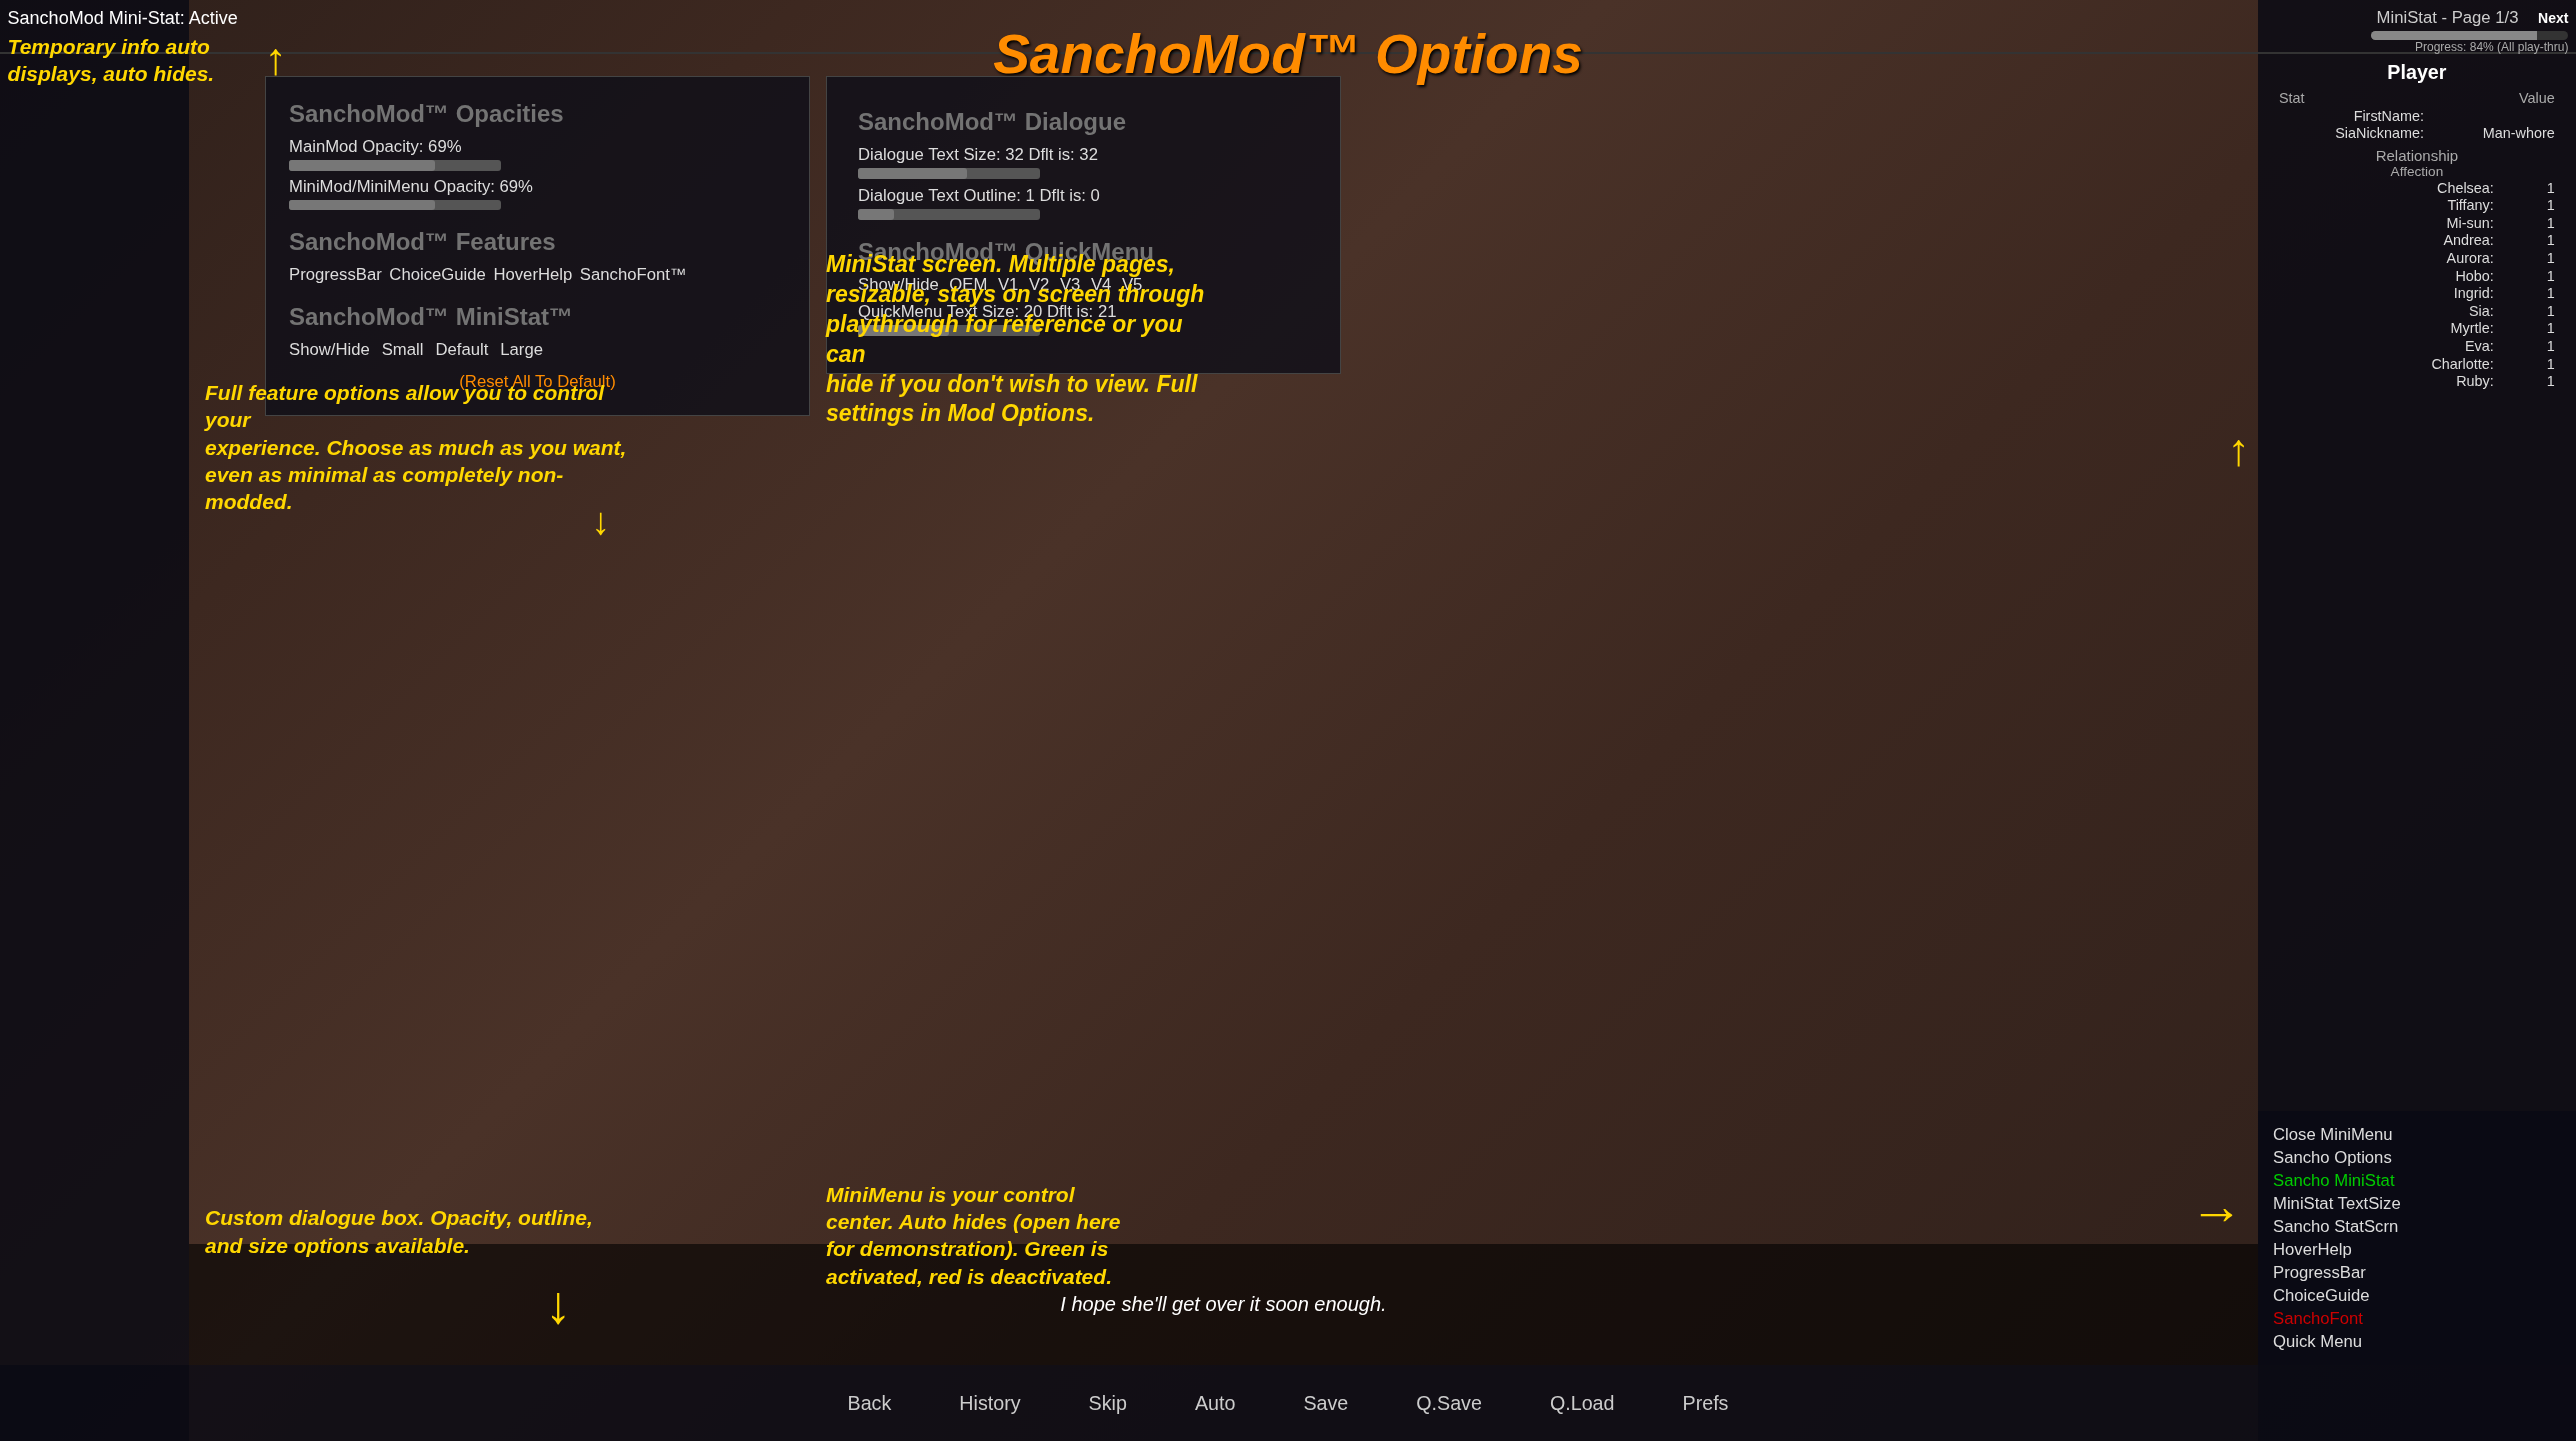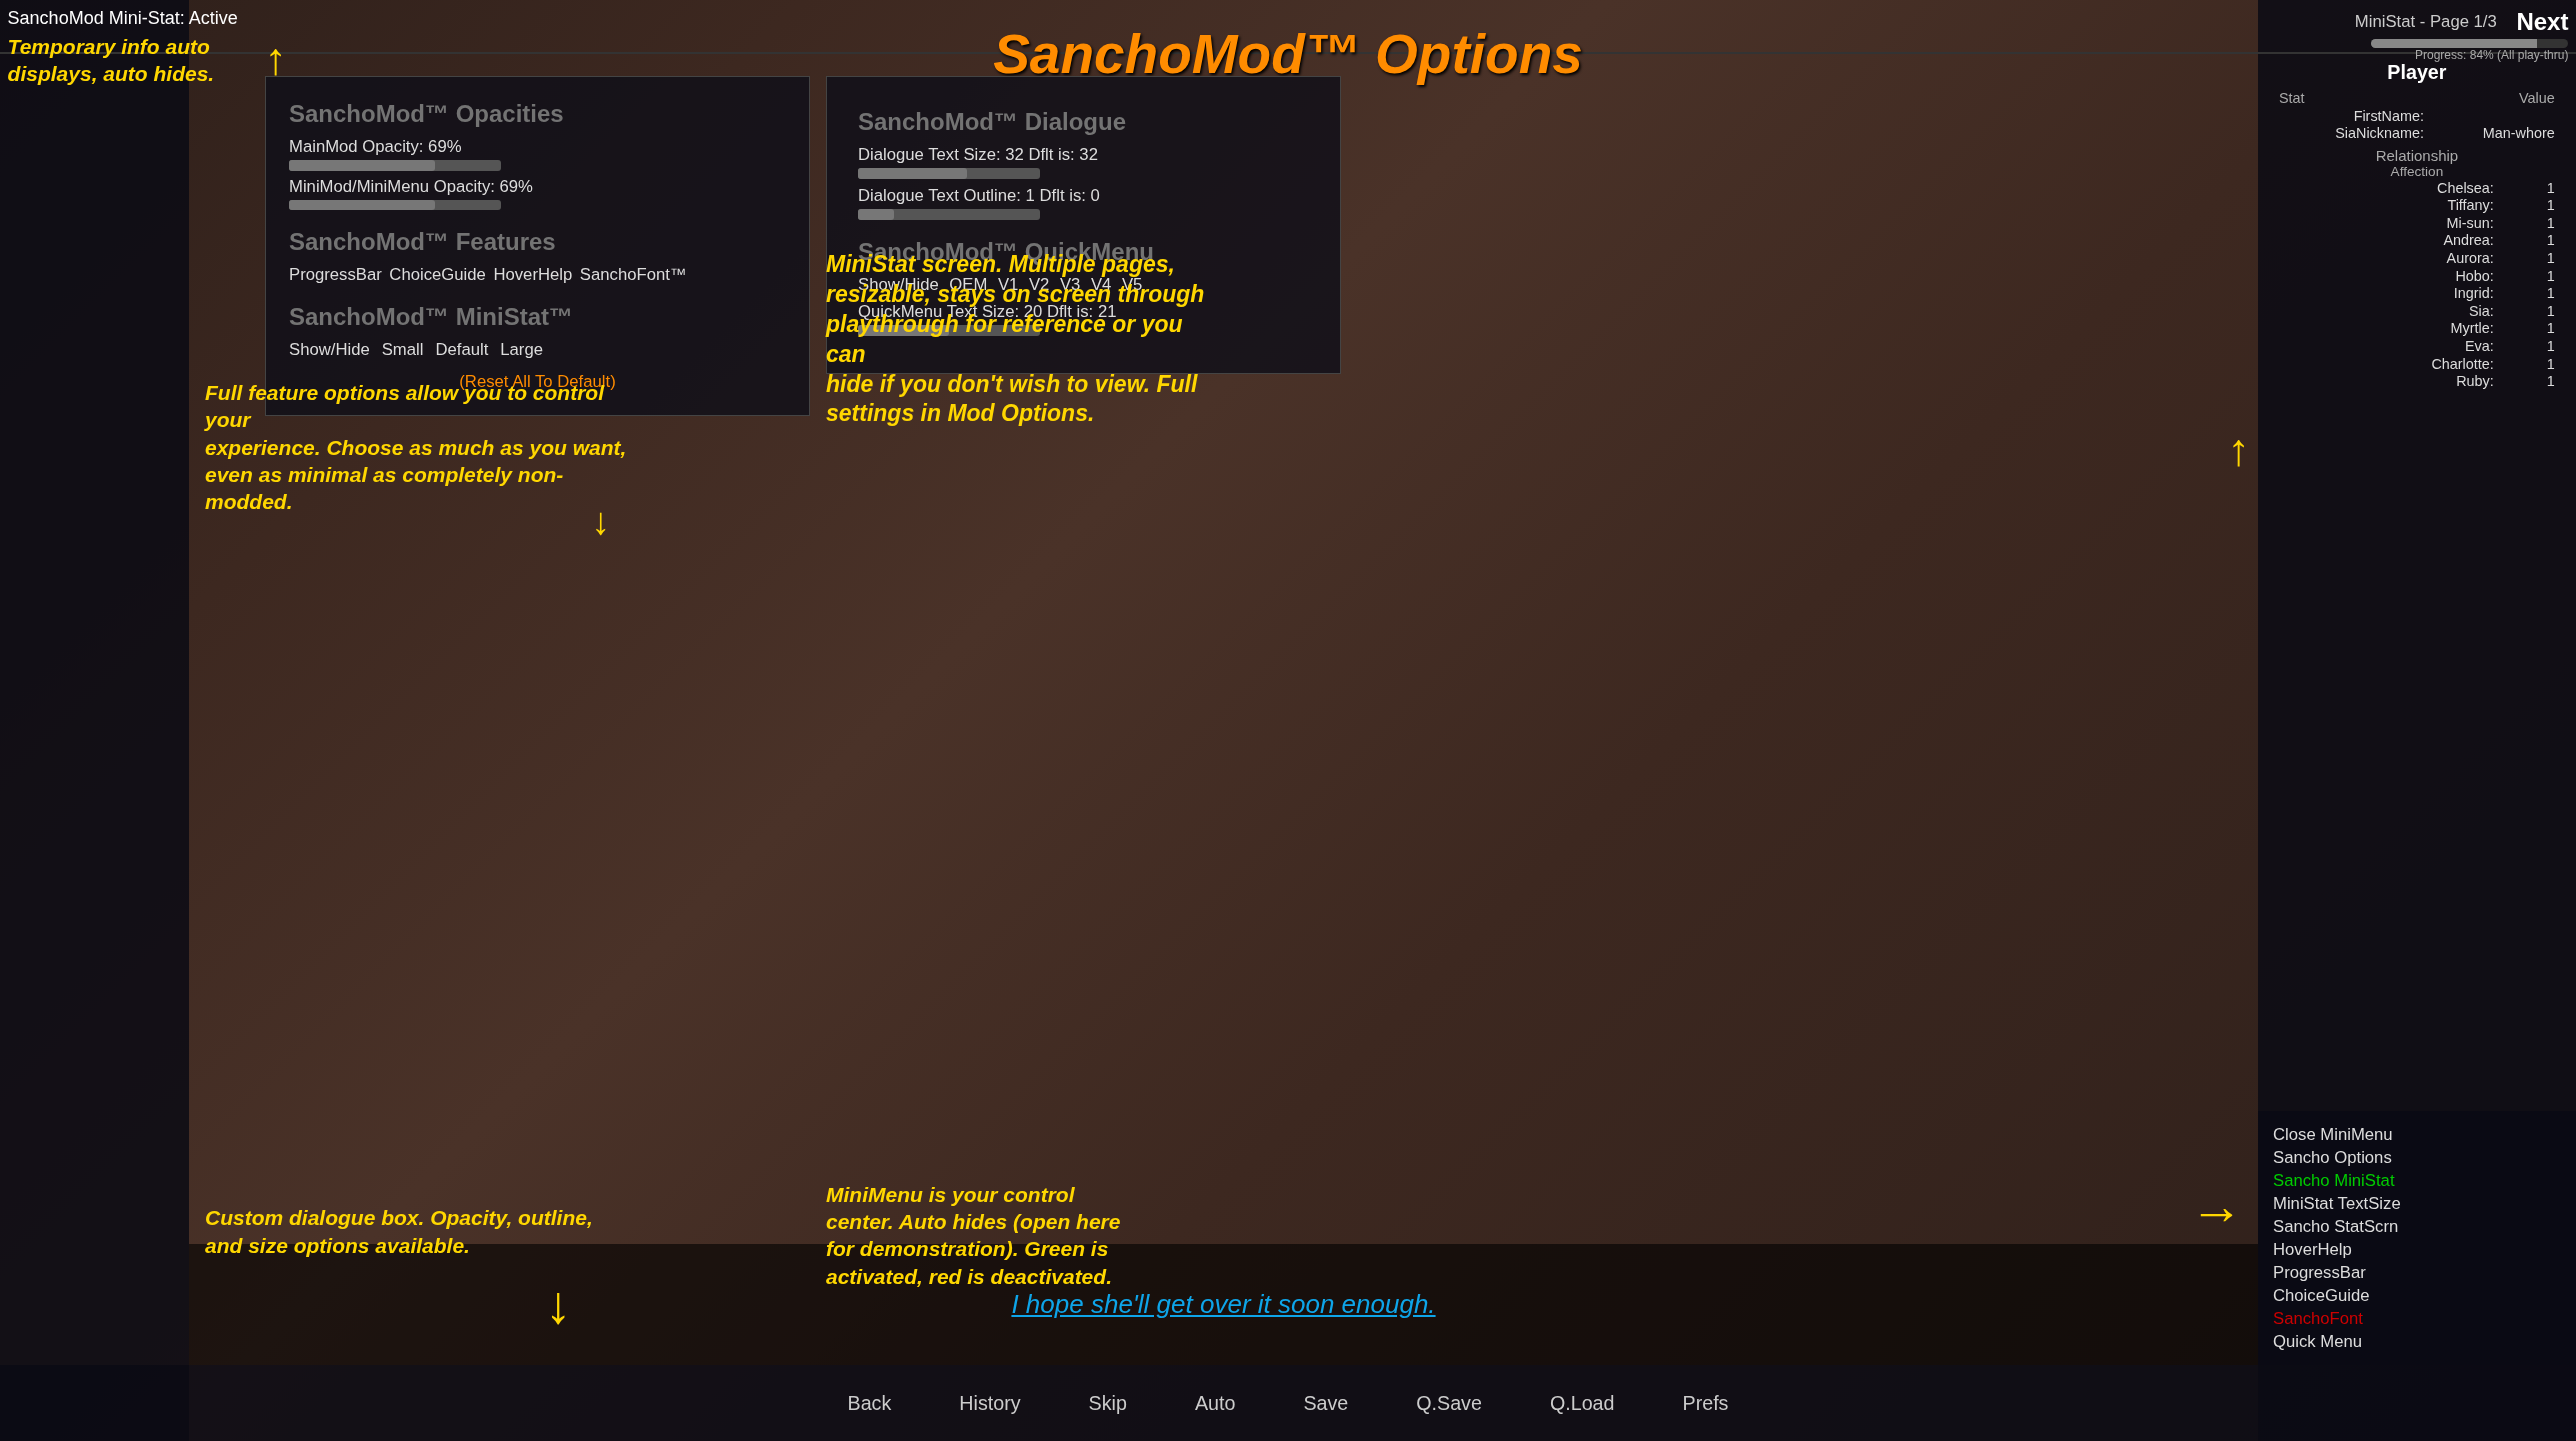--- a/index.html
+++ b/index.html
@@ -59,21 +59,21 @@
       position: absolute;
       top: 7.6px;
       right: 7.6px;
       color: #ccc;
       font-size: 16.7px;
       text-align: right;
       z-index: 20;
     }
     .ministat-header .next-btn {
       color: white;
-      font-size: 24px;
+      font-size: 14px;
       font-weight: bold;
       cursor: pointer;
       margin-left: 7.6px;
     }
     .ministat-header .progress-bar-container {
       margin-top: 3px;
       width: 197px;
       height: 9px;
       background: #333;
       border-radius: 4.5px;
@@ -312,25 +312,24 @@
       left: 189px;
       right: 318px;
       height: 121px;
       background: rgba(0,0,0,0.6);
       display: flex;
       align-items: center;
       justify-content: center;
     }
 
     .dialogue-text {
-      color: #0ea5e9;
-      font-size: 26px;
+      color: #ffffff;
+      font-size: 20px;
       font-style: italic;
       text-align: center;
-      text-decoration: underline;
     }
 
     
     .mini-menu {
       position: absolute;
       bottom: 76px;
       right: 0;
       width: 318px;
       background: rgba(10,10,20,0.9);
       padding: 12px 15px;

